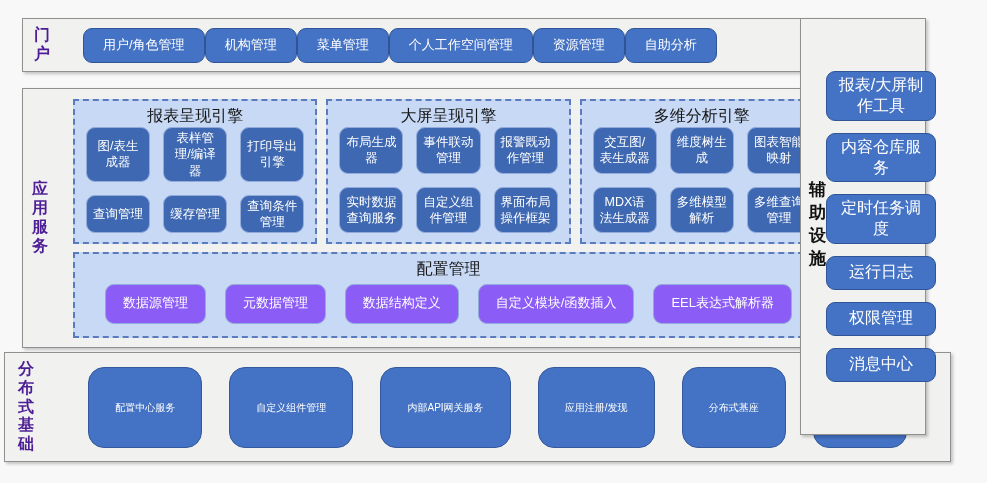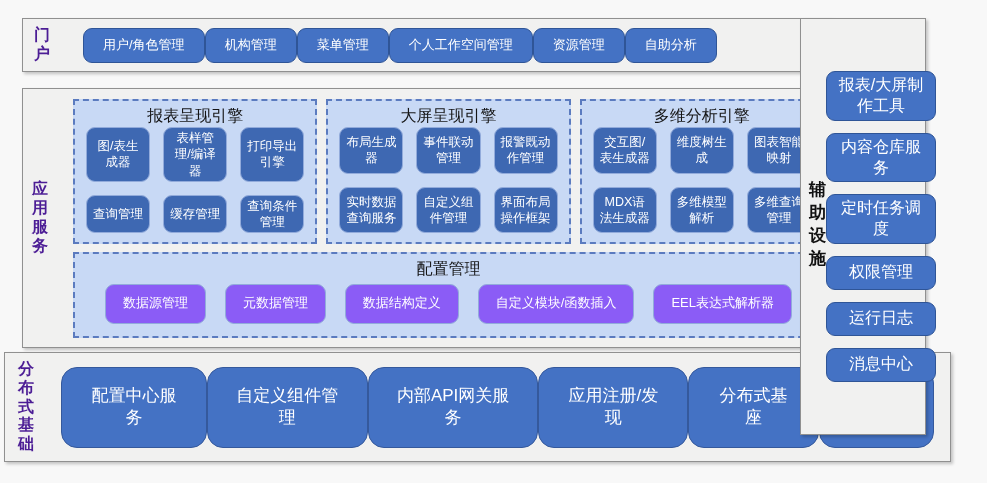--- a/index.html
+++ b/index.html
@@ -49,21 +49,21 @@
     background:#3e68b2;border:1.5px solid #92abdb;border-radius:9px;
     color:#fff;font-size:12.5px;display:flex;align-items:center;justify-content:center;
     text-align:center;padding:2px 5px;line-height:1.3;box-sizing:border-box;
   }
   .config-panel{height:86px;flex:0 0 auto;}
   .config-row{display:flex;justify-content:space-evenly;align-items:center;flex:1;}
   .config-btn{min-height:40px;padding:0 17px;font-size:13px;background:#8b5cf6;border:1.5px solid #92abdb;}
 
   
   .base-row{flex:1;display:flex;justify-content:space-evenly;align-items:center;margin-left:26px;}
-  .big-btn{height:81px;border-radius:16px;font-size:17px;padding:0 26px;border:1.5px solid #35599c;}
+  .big-btn{height:81px;border-radius:16px;font-size:10px;padding:0 26px;border:1.5px solid #35599c;text-align:right;}
 
   
   .aux-title{font-weight:bold;color:#111;font-size:17px;text-align:center;margin:3px 0 9px;}
   .aux-col{display:flex;flex-direction:column;gap:12px;align-items:center;flex:1;}
   .aux-btn{width:110px;min-height:34px;font-size:16px;padding:3px 11px;}
 </style>
 </head>
 <body>
 
 <div class="canvas">
@@ -147,19 +147,19 @@
       <div class="btn big-btn">单点登录</div>
     </div>
   </div>
 
   <div class="section sec-aux">
     <div class="aux-title">辅助设施</div>
     <div class="aux-col">
       <div class="btn aux-btn">报表/大屏制作工具</div>
       <div class="btn aux-btn">内容仓库服务</div>
       <div class="btn aux-btn">定时任务调度</div>
+      <div class="btn aux-btn">运行日志</div>
       <div class="btn aux-btn">权限管理</div>
-      <div class="btn aux-btn">运行日志</div>
       <div class="btn aux-btn">消息中心</div>
     </div>
   </div>
 
 </div>
 
 </body></html>

